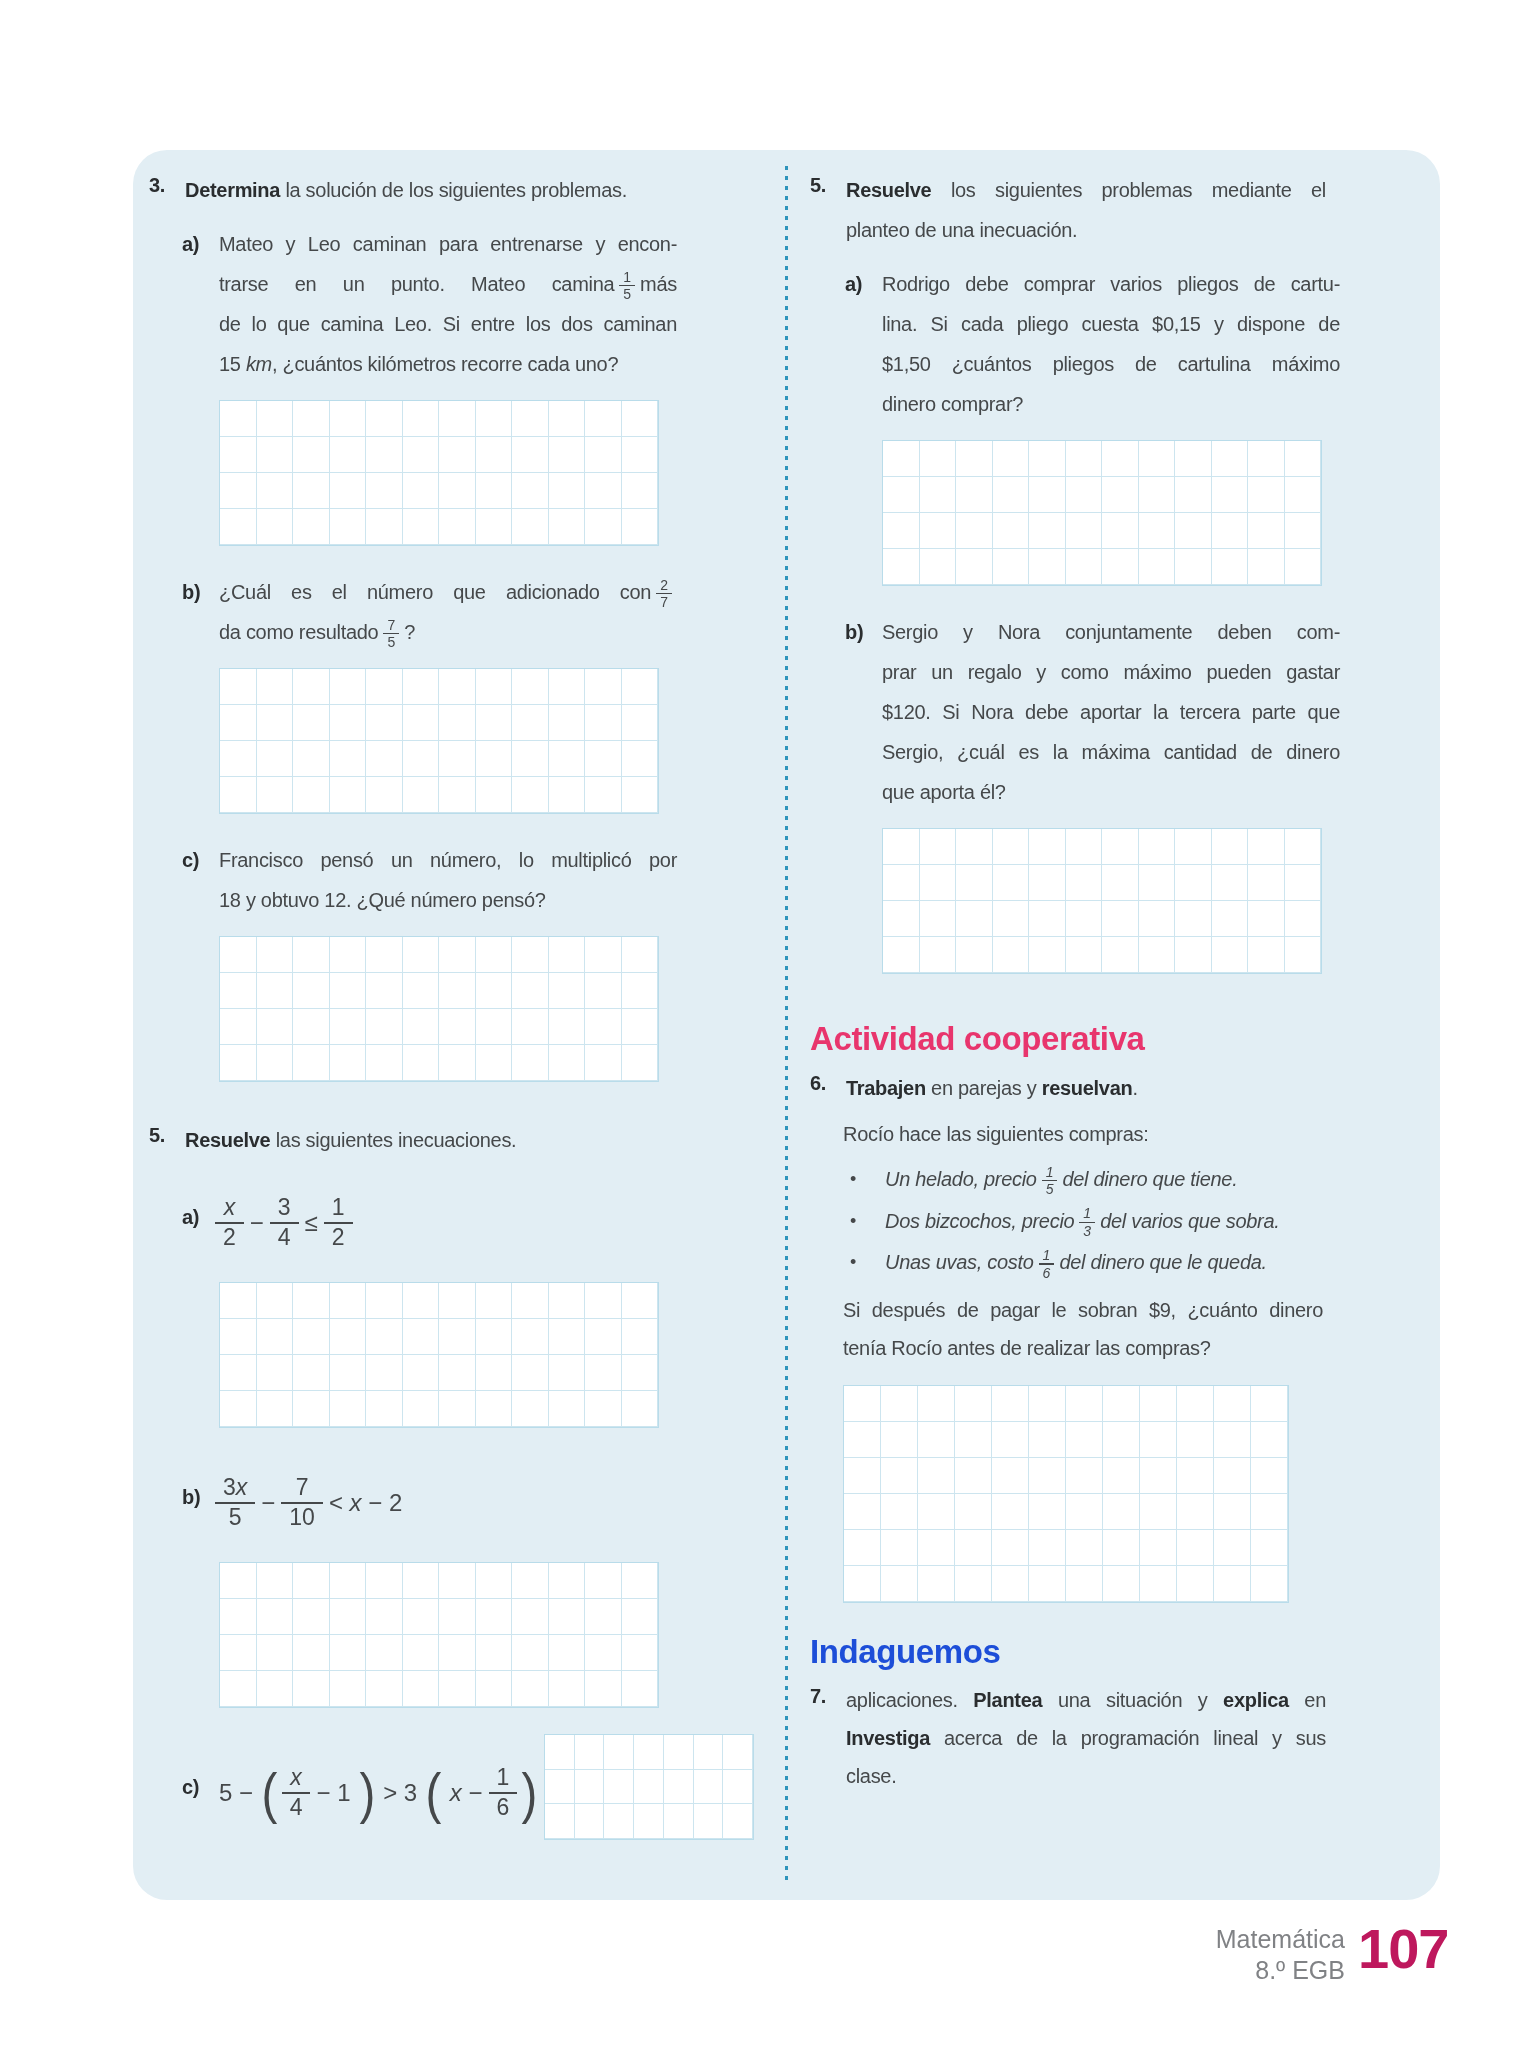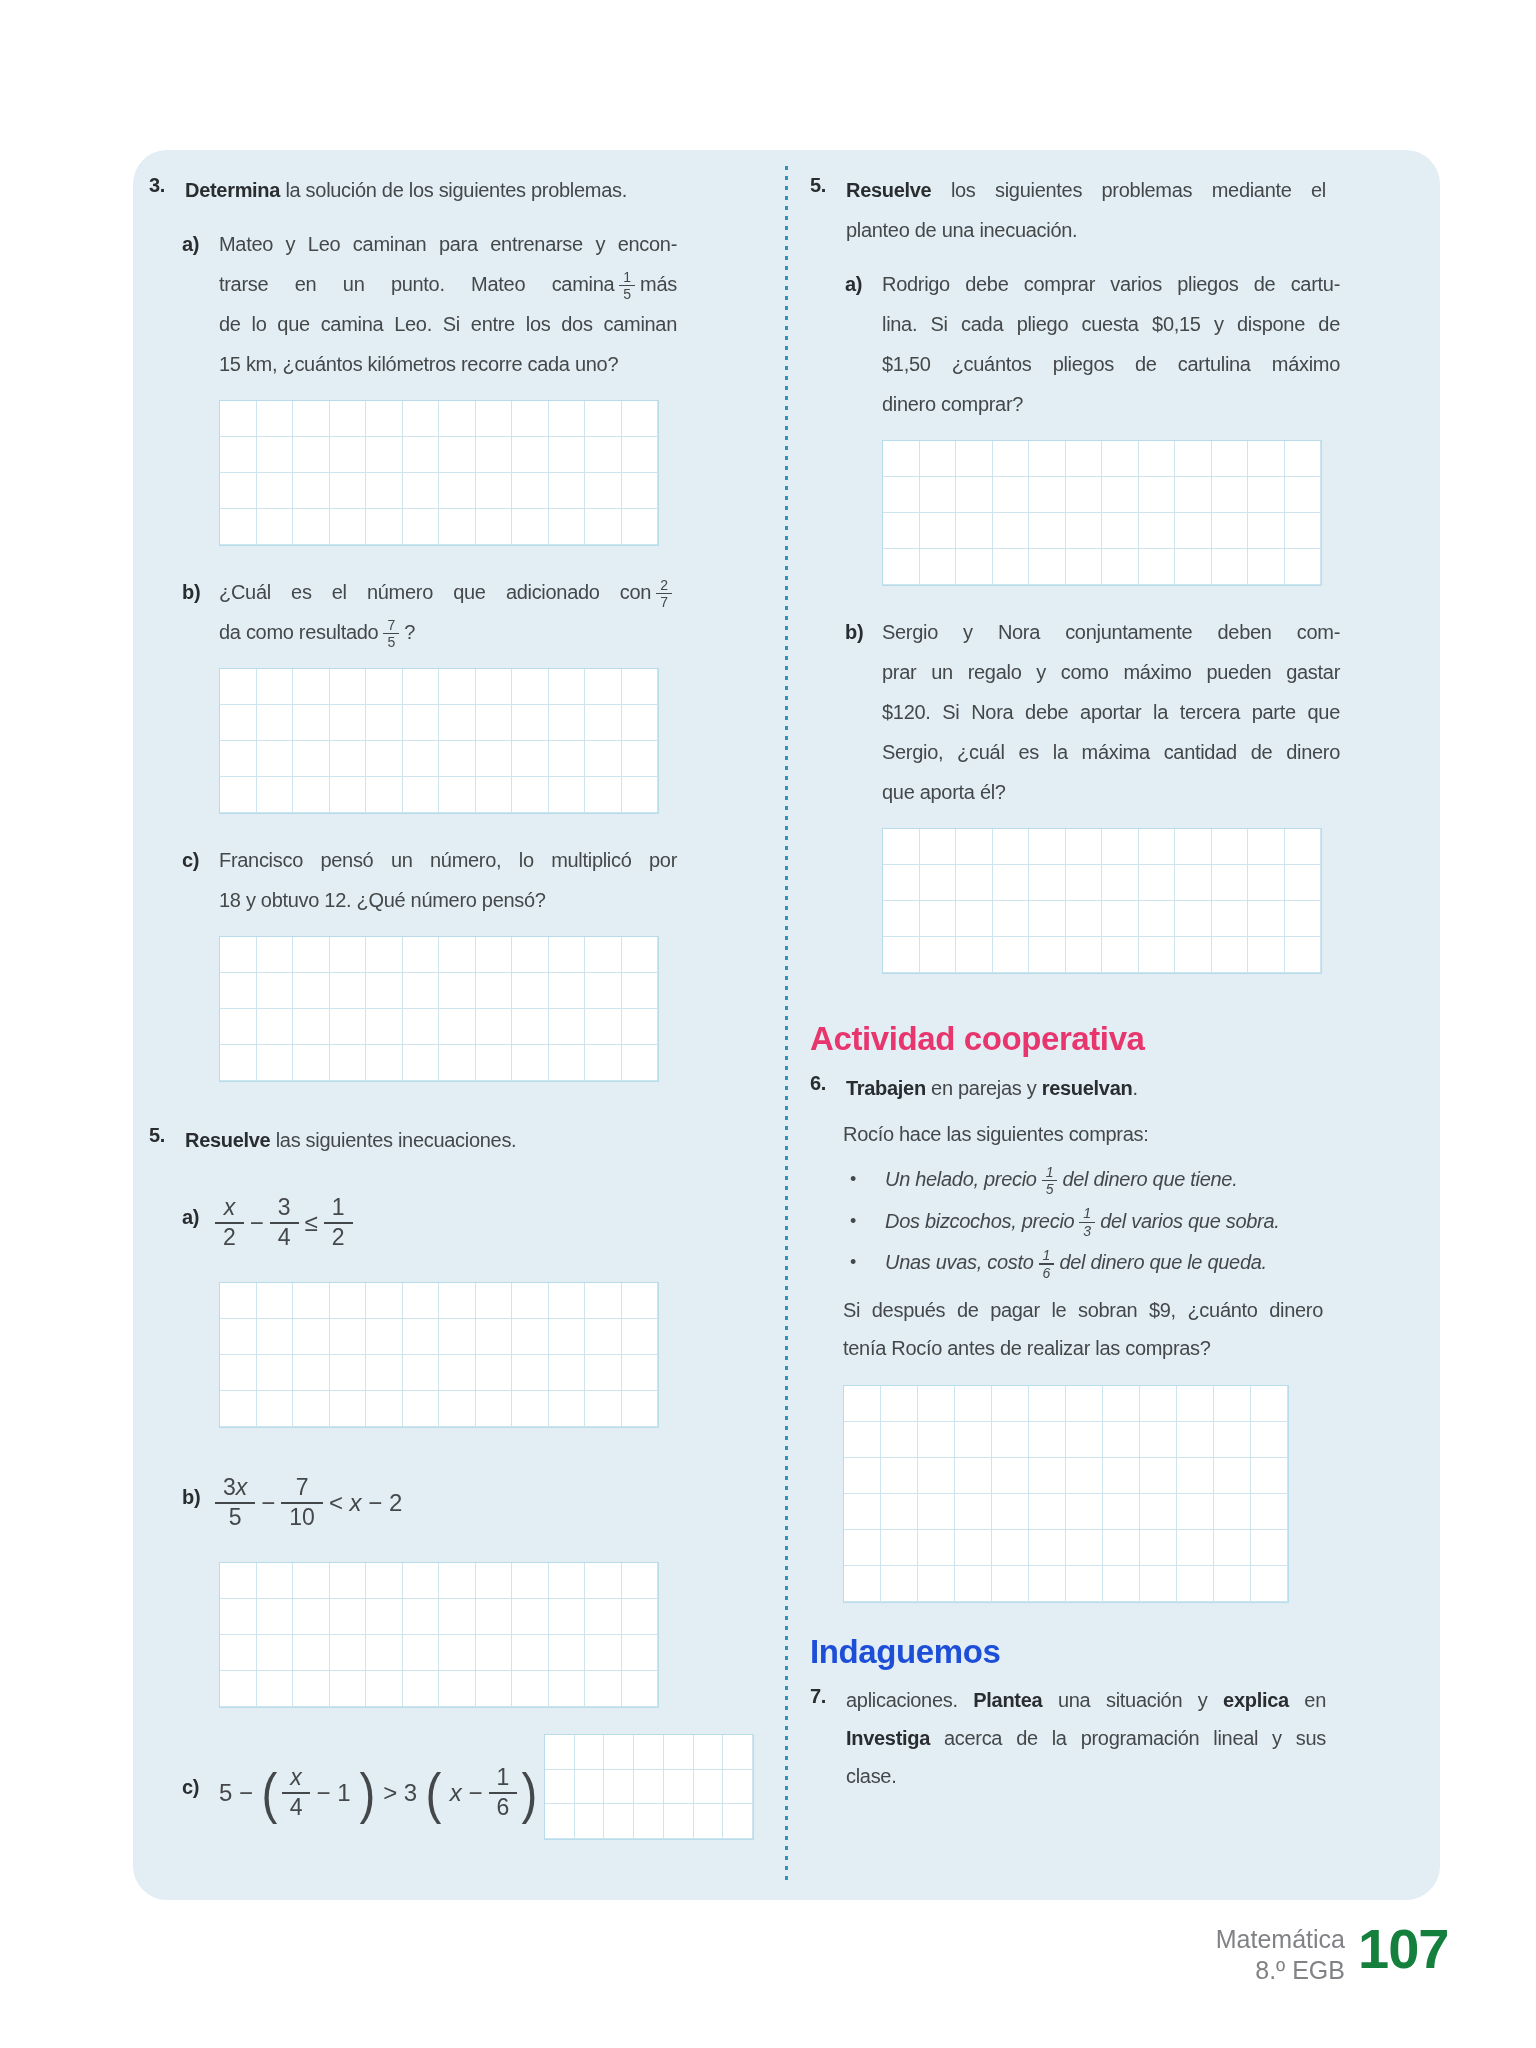--- a/index.html
+++ b/index.html
@@ -25,21 +25,21 @@
   .extext{width:480px;line-height:40px;}
 
   .item{display:flex;margin-left:33px;}
   .ilabel{width:37px;font-weight:bold;color:#2a2d2f;flex:none;line-height:40px;}
   .itext{width:458px;}
 
   .para{line-height:40px;}
   .jline{text-align:justify;text-align-last:justify;}
   .lline{text-align:left;}
   .b{font-weight:bold;color:#2a2d2f;}
-  .i{margin-top:29px;}
+  .i{font-style:italic;margin-top:29px;}
   .m{white-space:nowrap;}
 
   .grid{
     display:grid;background:#ffffff;border:1px solid #b9dcea;box-sizing:border-box;
   }
   .grid > div{border-right:1px solid #cde5ef;border-bottom:1px solid #cde5ef;}
   .g-std{width:440px;height:146px;margin:16px 0 26px;}
   .g-big{width:446px;height:218px;margin:18px 0 30px 33px;}
   .g-small{width:210px;height:106px;flex:none;margin-left:8px;}
 
@@ -69,21 +69,21 @@
   .bdot{width:35px;flex:none;font-size:18px;color:#45484a;}
   .btext{line-height:34px;font-style:italic;}
   .qpara{margin-left:33px;width:480px;line-height:38px;margin-top:10px;}
 
   .footer-label{
     position:absolute;right:191px;top:1924px;text-align:right;
     color:#808285;font-size:25px;line-height:31px;letter-spacing:0;
   }
   .footer-page{
     position:absolute;left:1358px;top:1916px;
-    color:#15803d;font-size:56px;font-weight:bold;letter-spacing:-1px;
+    color:#be185d;font-size:56px;font-weight:bold;letter-spacing:-1px;
   }
 </style>
 </head>
 <body>
 
 <div class="panel">
   <div class="divider"></div>
 
   <div class="col col-left">
 

